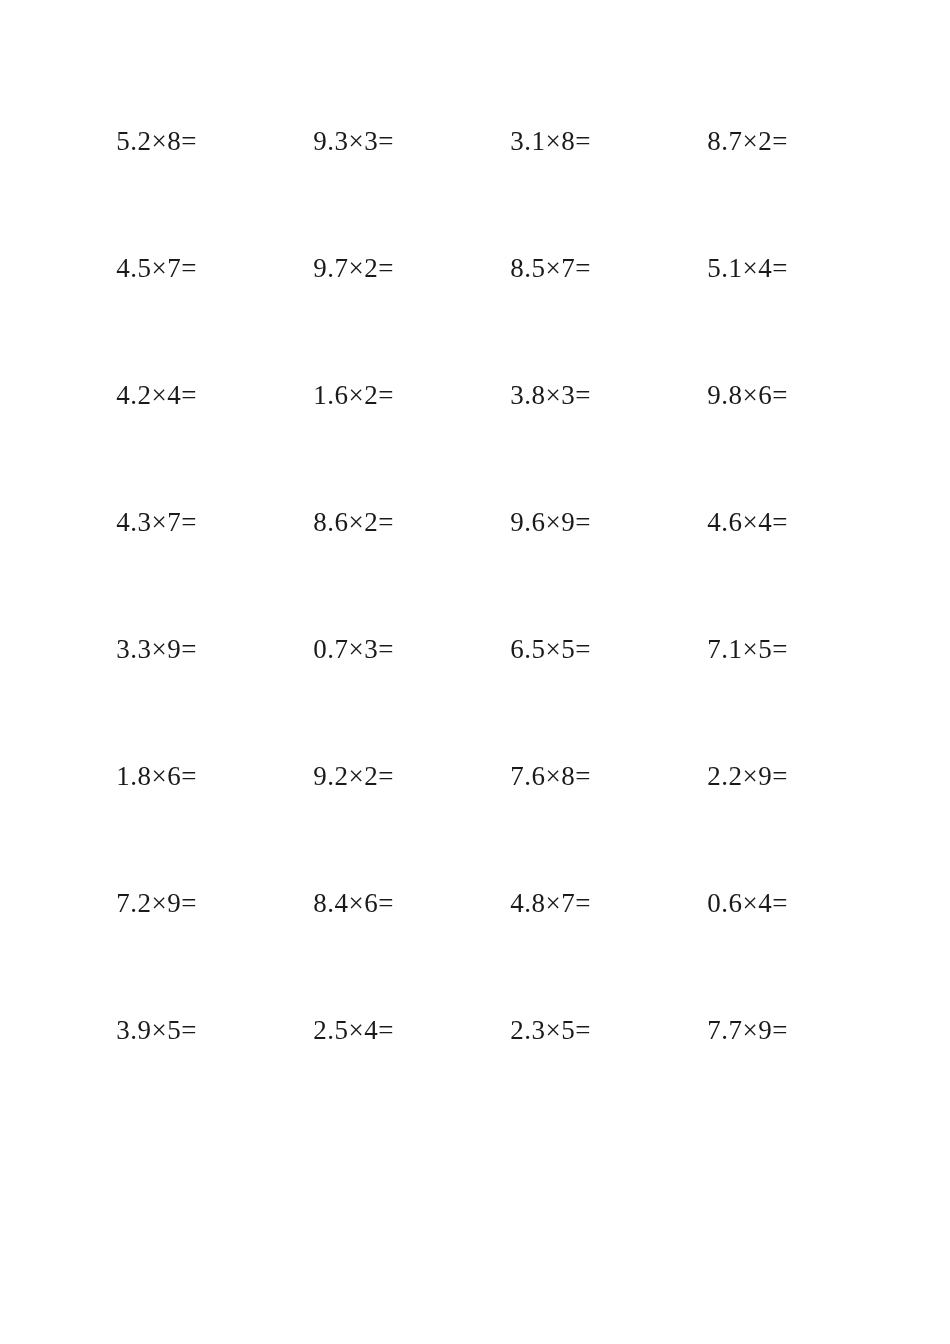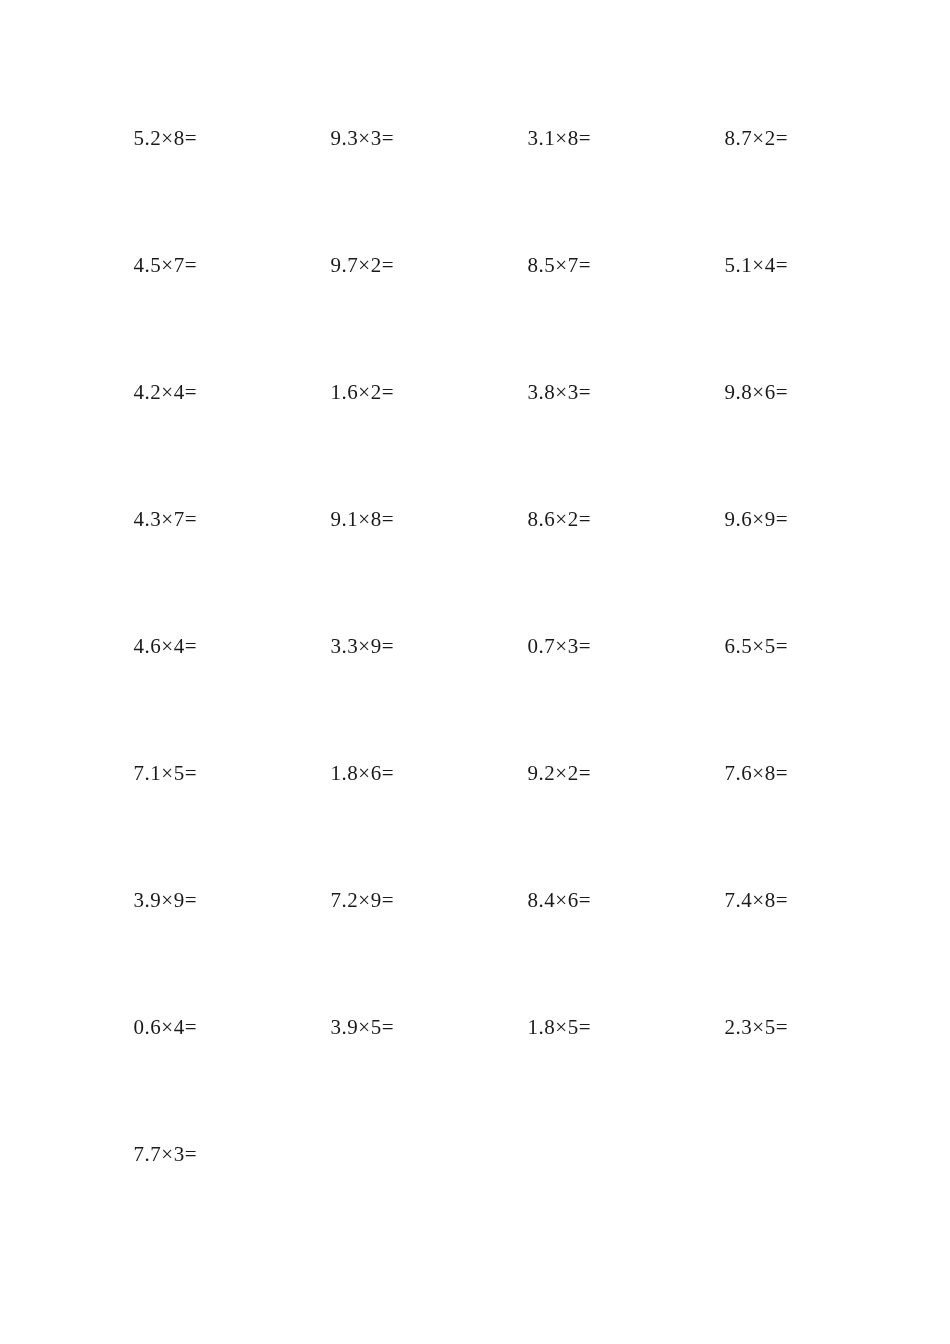--- a/index.html
+++ b/index.html
@@ -36,21 +36,21 @@
     row-gap: 0;
   }
   .problem-cell {
     display: flex;
     align-items: flex-start;
     justify-content: flex-end;
     padding-right: 12px;
     box-sizing: border-box;
   }
   .problem-text {
-    font-size: 21px;
+    font-size: 27px;
     line-height: 1;
     letter-spacing: 0.5px;
     white-space: nowrap;
     color: #1a1a1a;
     font-family: "Liberation Serif", "DejaVu Serif", serif;
   }
 </style>
 </head>
 <body>
 
@@ -89,23 +89,20 @@
       <div class="problem-cell">
         <span class="problem-text">3.8×3=</span>
       </div>
       <div class="problem-cell">
         <span class="problem-text">9.8×6=</span>
       </div>
       <div class="problem-cell">
         <span class="problem-text">4.3×7=</span>
       </div>
       <div class="problem-cell">
-        <span class="problem-text">9.1×8=</span>
-      </div>
-      <div class="problem-cell">
         <span class="problem-text">8.6×2=</span>
       </div>
       <div class="problem-cell">
         <span class="problem-text">9.6×9=</span>
       </div>
       <div class="problem-cell">
         <span class="problem-text">4.6×4=</span>
       </div>
       <div class="problem-cell">
         <span class="problem-text">3.3×9=</span>
@@ -122,40 +119,40 @@
       <div class="problem-cell">
         <span class="problem-text">1.8×6=</span>
       </div>
       <div class="problem-cell">
         <span class="problem-text">9.2×2=</span>
       </div>
       <div class="problem-cell">
         <span class="problem-text">7.6×8=</span>
       </div>
       <div class="problem-cell">
-        <span class="problem-text">3.9×9=</span>
+        <span class="problem-text">2.2×9=</span>
       </div>
       <div class="problem-cell">
         <span class="problem-text">7.2×9=</span>
       </div>
       <div class="problem-cell">
         <span class="problem-text">8.4×6=</span>
       </div>
       <div class="problem-cell">
-        <span class="problem-text">7.4×8=</span>
+        <span class="problem-text">4.8×7=</span>
       </div>
       <div class="problem-cell">
         <span class="problem-text">0.6×4=</span>
       </div>
       <div class="problem-cell">
         <span class="problem-text">3.9×5=</span>
       </div>
       <div class="problem-cell">
-        <span class="problem-text">1.8×5=</span>
+        <span class="problem-text">2.5×4=</span>
       </div>
       <div class="problem-cell">
         <span class="problem-text">2.3×5=</span>
       </div>
       <div class="problem-cell">
-        <span class="problem-text">7.7×3=</span>
+        <span class="problem-text">7.7×9=</span>
       </div>
     </div>
 </div>
 
 </body></html>

